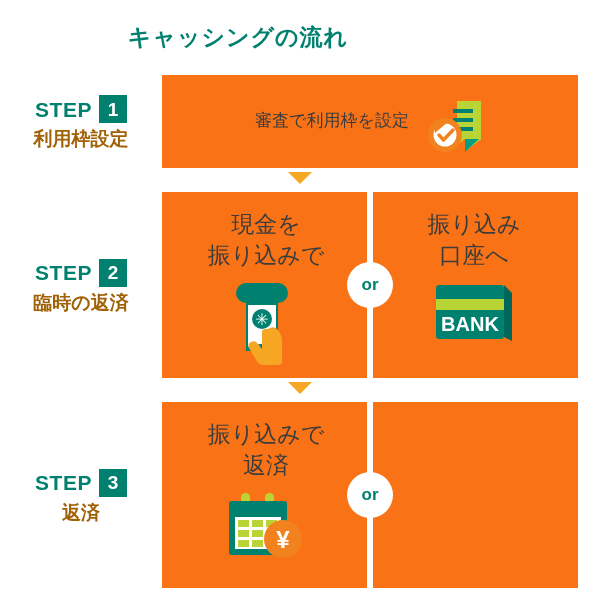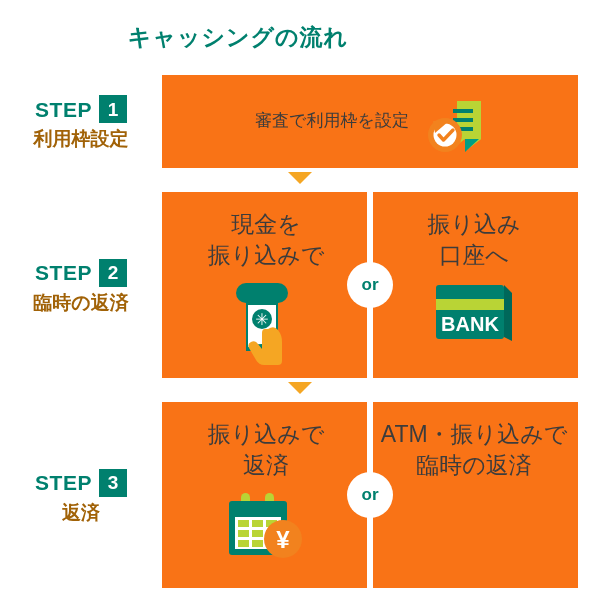--- a/index.html
+++ b/index.html
@@ -304,24 +304,20 @@
               <rect x="27" y="49" width="11" height="7"></rect>
               <rect x="41" y="49" width="11" height="7"></rect>
             </g>
             <circle cx="58" cy="48" r="19" fill="#f2821e"></circle>
             <text x="58" y="57" font-size="24" font-weight="bold" font-family="'Liberation Sans',sans-serif" fill="#ffffff" text-anchor="middle">¥</text>
           </svg>
         </div>
       </div>
 
       <div class="cell">
-        <div class="cell-text">
-          <div>ATM・振り込みで</div>
-          <div>臨時の返済</div>
-        </div>
       </div>
 
       <div class="divider"></div>
       <div class="or-badge">or</div>
     </div>
   </div>
 
 </div>
 
 </body></html>

